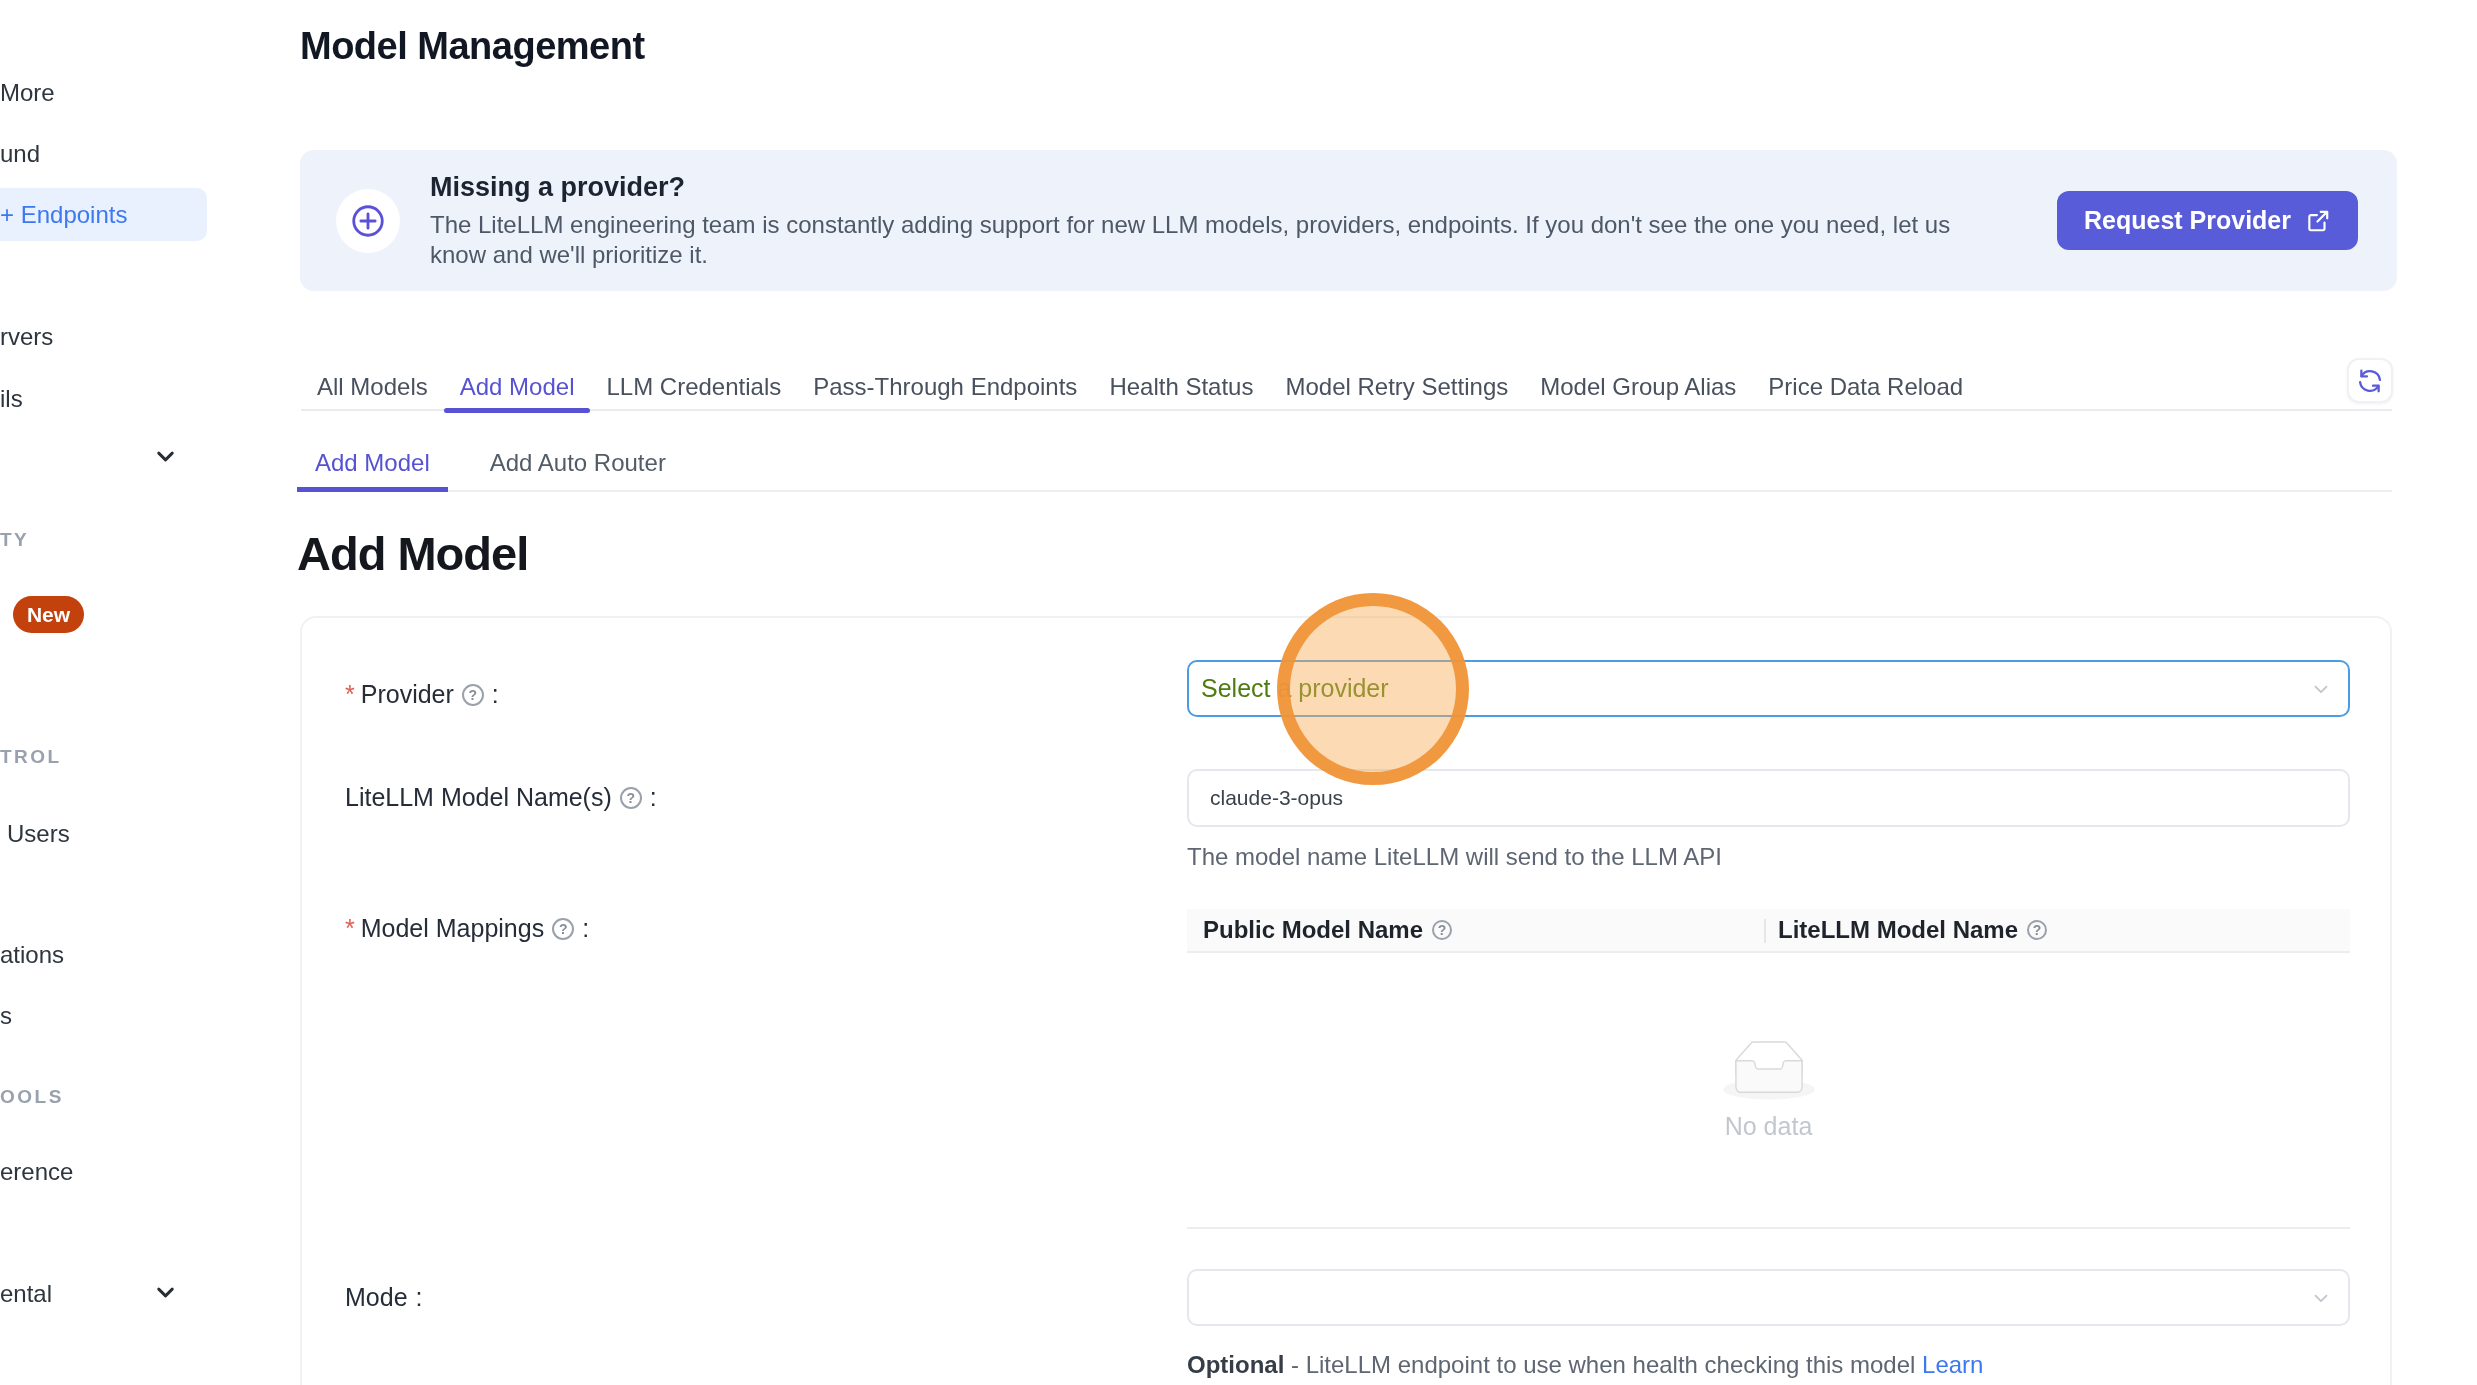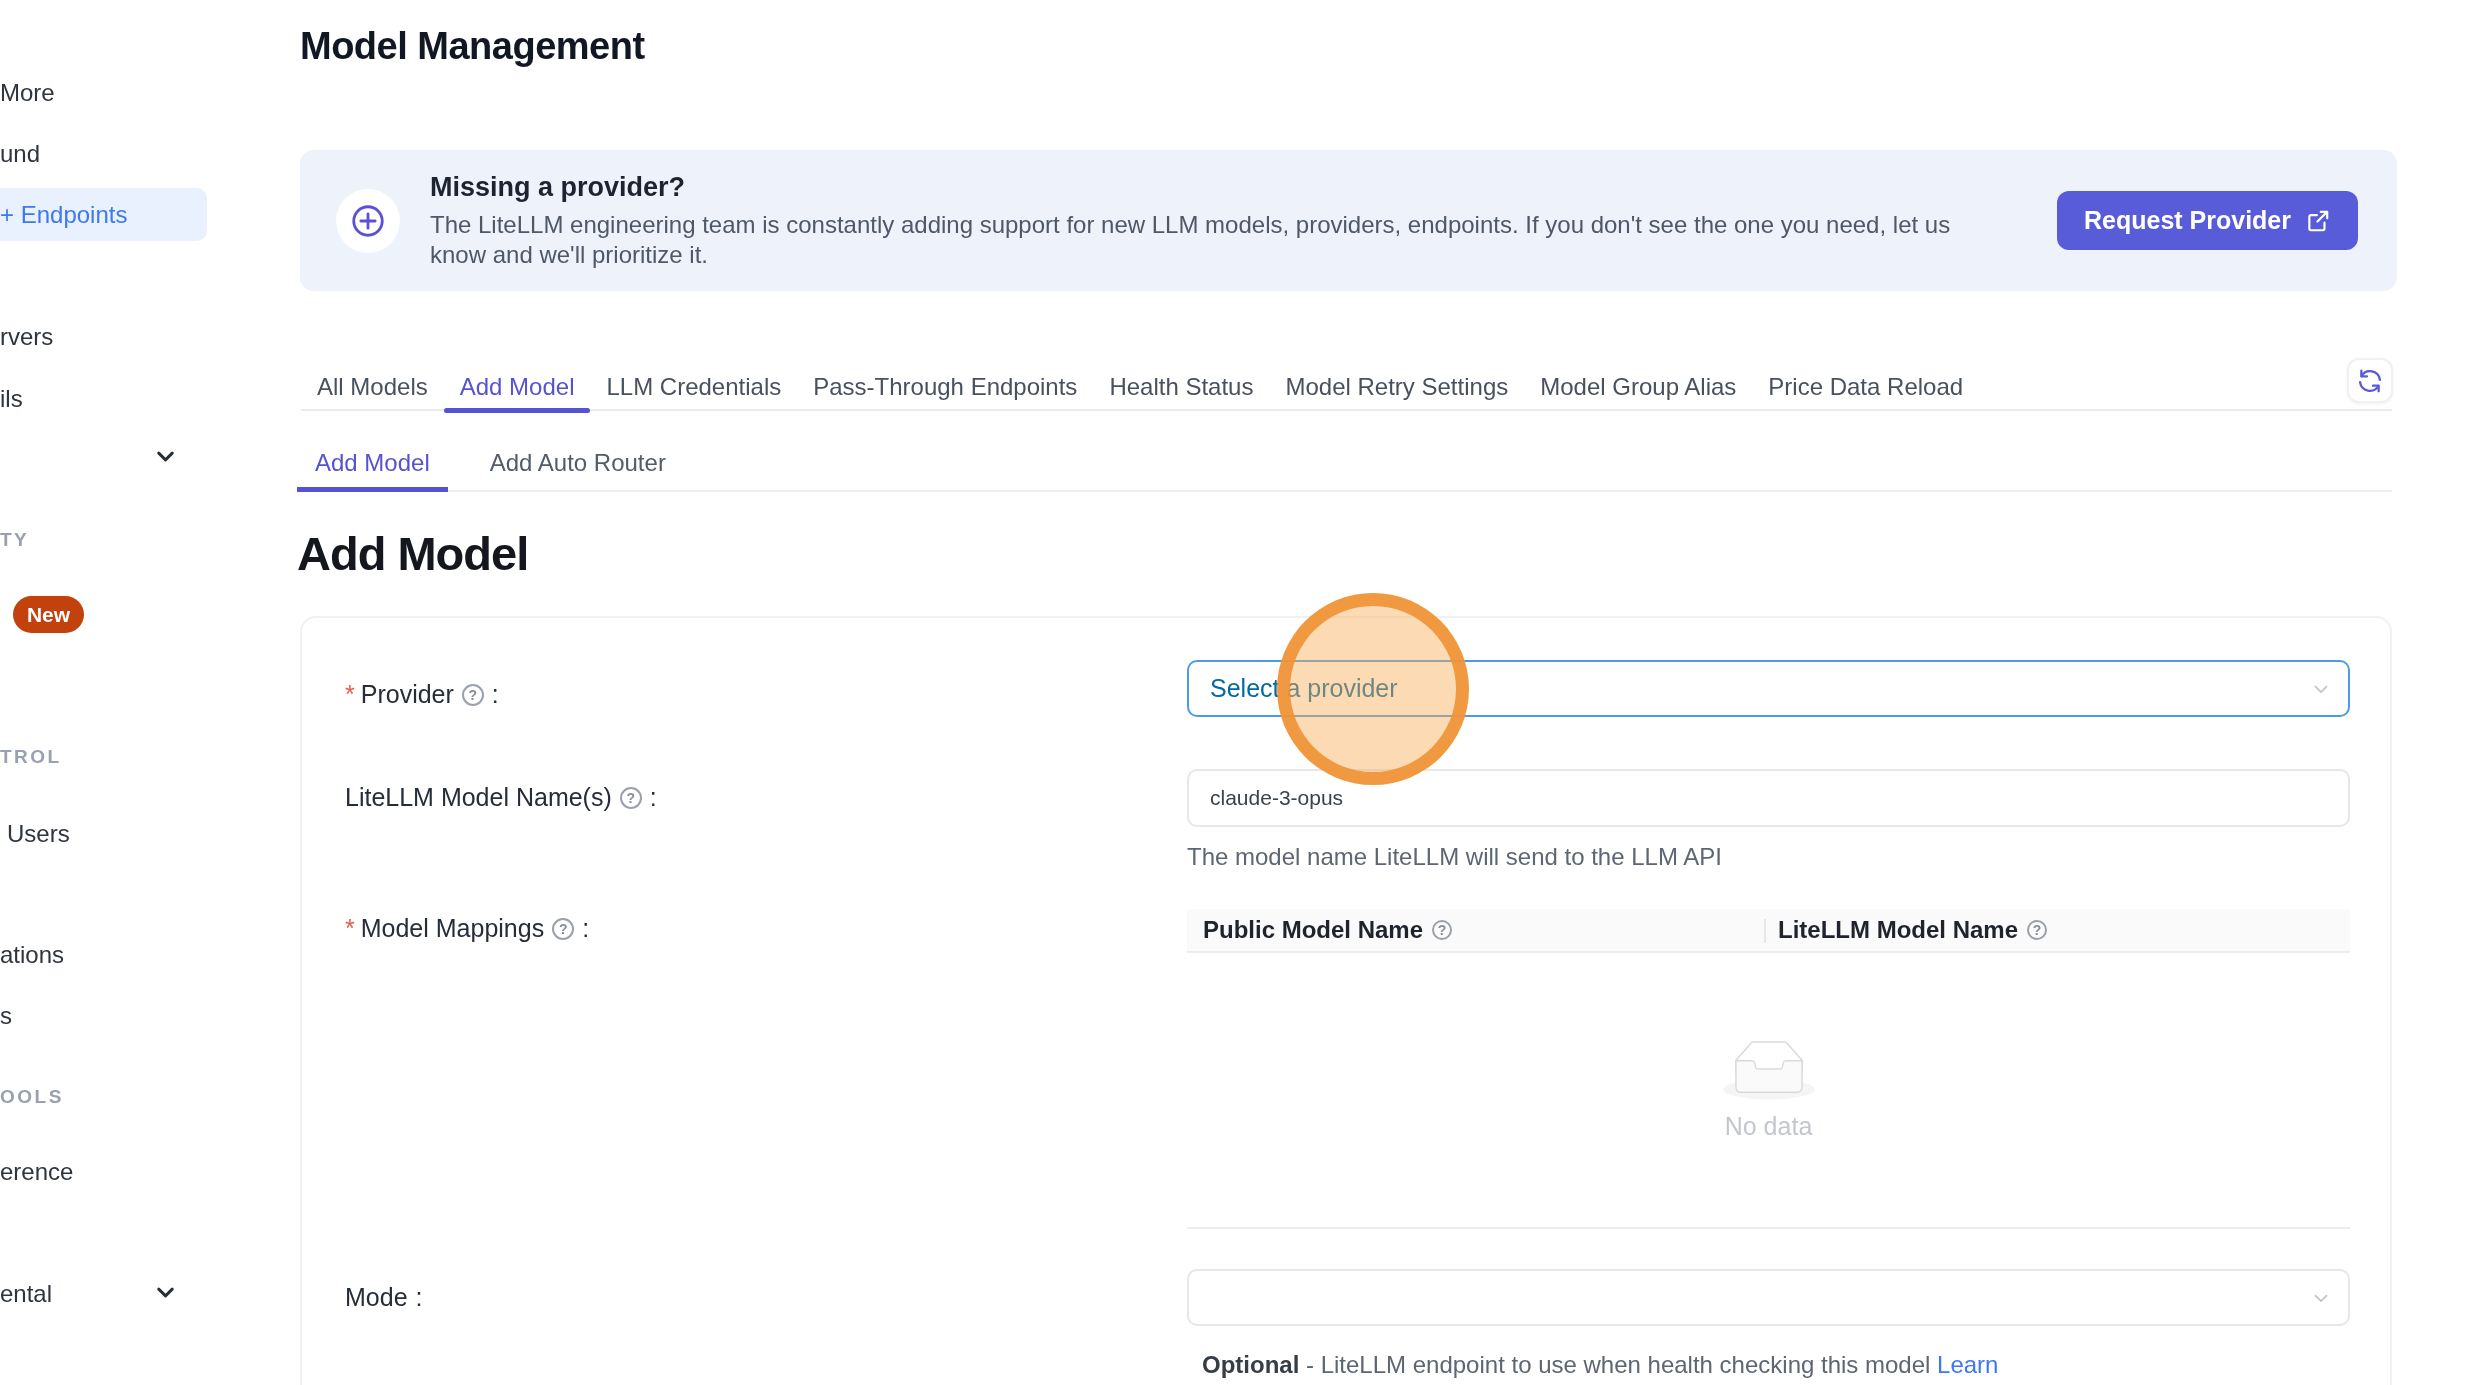--- a/index.html
+++ b/index.html
@@ -44,39 +44,39 @@
   .card { position:absolute; left:300px; top:616px; width:2092px; height:860px; border:2px solid #f0f1f4; border-radius:16px; background:#fff; }
 
   .frm-label { position:absolute; left:345px; display:flex; align-items:center; gap:8px; font-size:25px; color:#262d38; }
   .req { color:#e35d4f; font-size:25px; margin-right:-2px; }
   .q-icon { width:22px; height:22px; border-radius:50%; border:2px solid #9aa1ab; color:#868e98; font-size:14px; font-weight:700; display:inline-flex; align-items:center; justify-content:center; }
   .colon { color:#262d38; }
 
   .sel { position:absolute; left:1187px; width:1163px; background:#fff; border-radius:10px; display:flex; align-items:center; }
   .sel .chev { position:absolute; right:16px; }
   .provider-sel { top:660px; height:57px; border:2px solid #4d9be2; }
-  .placeholder { padding-left:21px; font-size:25px; color:#0369a1; }
+  .placeholder { padding-left:12px; font-size:25px; color:#4d7c0f; }
   .mode-sel { top:1269px; height:57px; border:2px solid #e4e7eb; }
 
   .txt-input { position:absolute; left:1187px; top:769px; width:1163px; height:58px; border:2px solid #e4e7eb; border-radius:10px; display:flex; align-items:center; padding-left:21px; font-size:21px; color:#3a424d; }
   .helper { position:absolute; left:1187px; font-size:24px; color:#5d6672; }
 
   
   .map-table { position:absolute; left:1187px; top:909px; width:1163px; }
   .map-head { position:relative; height:44px; background:#fafafa; border-bottom:2px solid #ebedf0; display:flex; align-items:center; }
   .map-th { display:flex; align-items:center; gap:9px; font-size:24px; font-weight:700; color:#1f242c; }
   .th1 { width:579px; padding-left:16px; }
   .th2 { padding-left:12px; }
   .th-div { position:absolute; left:577px; top:10px; width:2px; height:24px; background:#e4e7ea; }
   .map-body { height:276px; border-bottom:2px solid #ebedf0; display:flex; flex-direction:column; align-items:center; justify-content:center; gap:12px; }
   .no-data { font-size:25px; color:#c2c7ce; }
 
   
   .mode-helper { position:absolute; left:1187px; top:1347px; width:830px; font-size:24px; line-height:36px; color:#5d6672; }
-  .mode-helper b { color:#353d47;margin-left:15px; }
+  .mode-helper b { color:#353d47; }
   .learn-link { color:#3d78f0; cursor:pointer; }
 
   
   .click-ring { position:absolute; left:1277px; top:593px; width:192px; height:192px; border-radius:50%; border:13px solid rgba(240,148,54,0.92); background:rgba(247,172,88,0.45); z-index:40; pointer-events:none; }
 
   svg { display:block; }
 </style>
 </head>
 <body>
 

